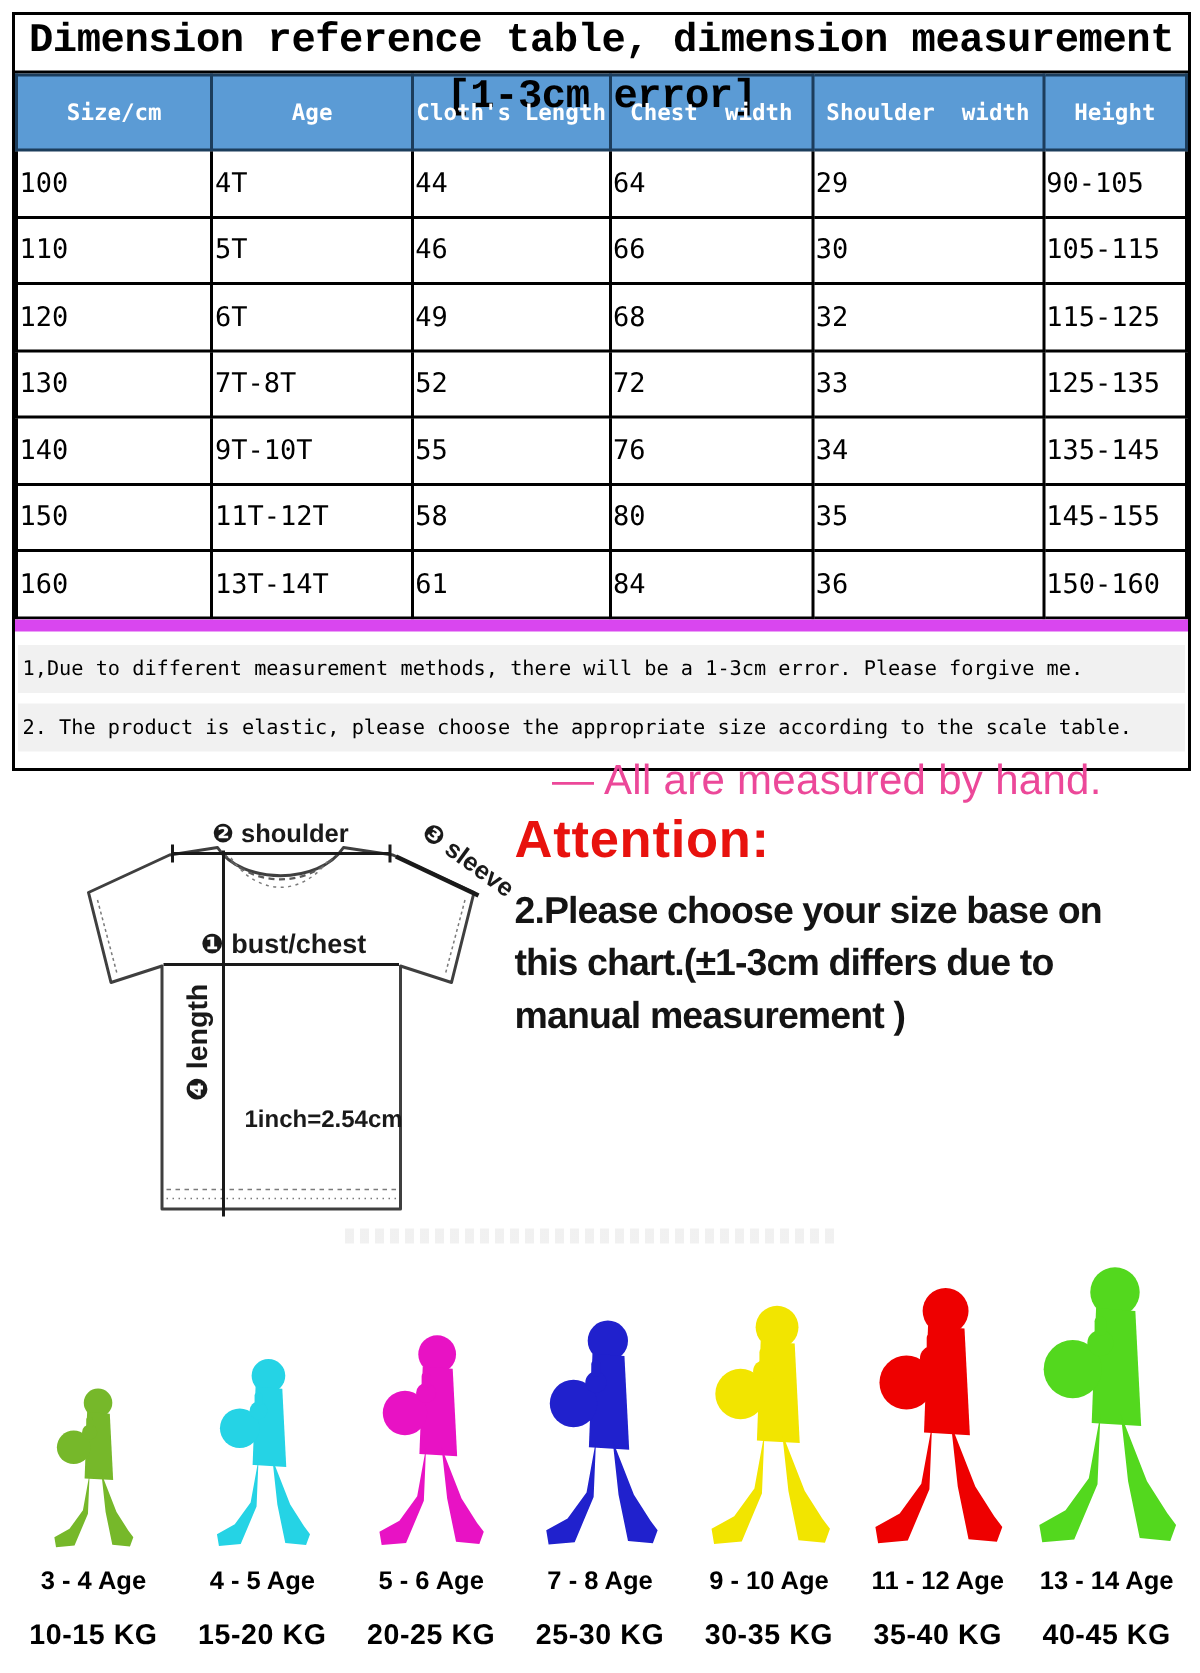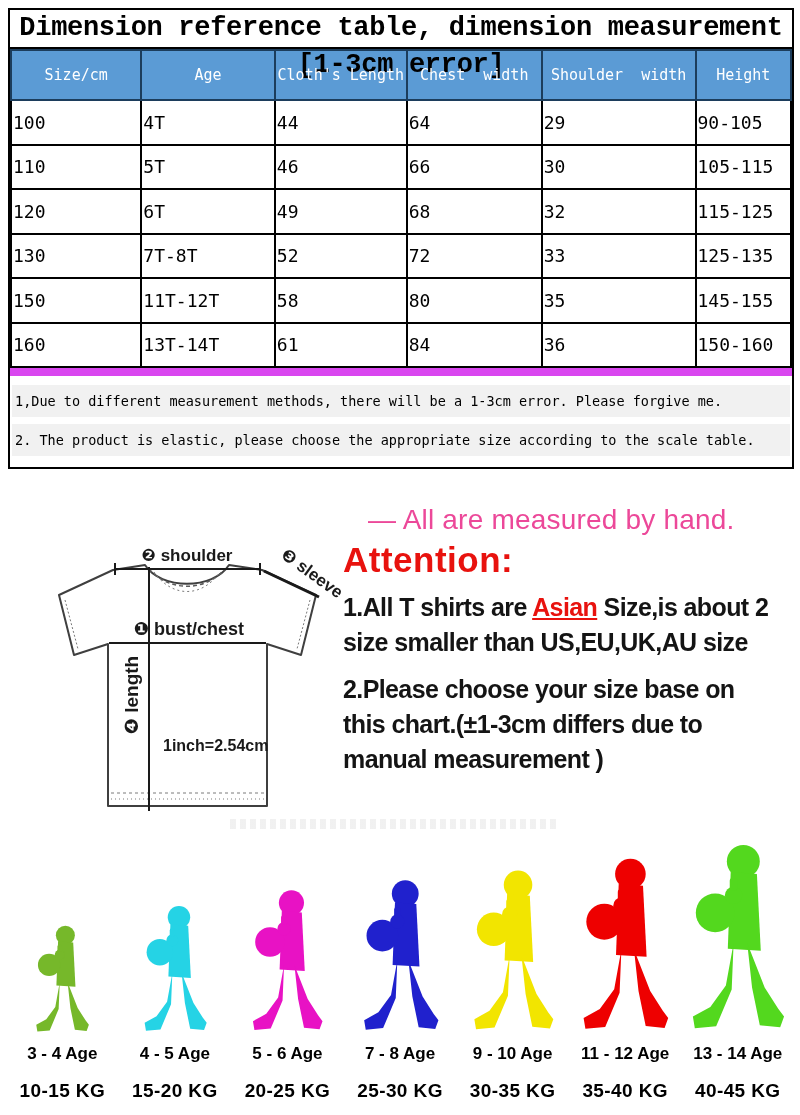--- a/index.html
+++ b/index.html
@@ -8,21 +8,21 @@
     font-family:"Liberation Sans",sans-serif;color:#000;overflow:hidden;
   }
   
   .size-table-wrap{position:absolute;left:8px;top:8px;width:782px;border:2px solid #000;background:#fff;}
   .table-title{
     height:37px;line-height:37px;text-align:center;font-weight:bold;font-size:27px;
     border-bottom:2px solid #000;font-family:Liberation Mono, monospace;letter-spacing:-0.3px;
   }
   table.size-table{border-collapse:collapse;width:100%;table-layout:fixed;}
   table.size-table th{
-    background:#5b9bd5;color:#fff;font-family:"DejaVu Sans Mono",monospace;font-weight:normal;
+    background:#5b9bd5;color:#fff;font-family:"DejaVu Sans Mono",monospace;font-weight:bold;
     font-size:15px;height:46px;border:2px solid #1c3d5c;white-space:pre;text-align:center;
   }
   table.size-table td{
     font-family:"DejaVu Sans Mono",monospace;font-size:18px;text-align:left;
     height:40.5px;border:2px solid #000;background:#fff;
   }
   table.size-table th:nth-child(1),table.size-table td:nth-child(1){width:16.2%;}
   table.size-table th:nth-child(2),table.size-table td:nth-child(2){width:16.6%;}
   table.size-table th:nth-child(3),table.size-table td:nth-child(3){width:16.4%;}
   table.size-table th:nth-child(4),table.size-table td:nth-child(4){width:16.8%;}
@@ -110,20 +110,28 @@
         </tr>
         <tr>
           <td>130</td>
           <td>7T-8T</td>
           <td>52</td>
           <td>72</td>
           <td>33</td>
           <td>125-135</td>
         </tr>
         <tr>
+          <td>140</td>
+          <td>9T-10T</td>
+          <td>55</td>
+          <td>76</td>
+          <td>34</td>
+          <td>135-145</td>
+        </tr>
+        <tr>
           <td>150</td>
           <td>11T-12T</td>
           <td>58</td>
           <td>80</td>
           <td>35</td>
           <td>145-155</td>
         </tr>
         <tr>
           <td>160</td>
           <td>13T-14T</td>
@@ -163,22 +171,20 @@
 
   <text x="152" y="18" text-anchor="middle" font-size="17">❷ shoulder</text>
   <text transform="translate(245,14) rotate(36)" font-size="17">❸ sleeve</text>
   <text x="154" y="92" text-anchor="middle" font-size="18">❶ bust/chest</text>
   <text transform="translate(103,152) rotate(-90)" text-anchor="middle" font-size="19">❹ length</text>
   <text x="128" y="208" font-size="16">1inch=2.54cm</text>
 </svg>
 
 <div class="attention">
   <div class="attention-heading">Attention:</div>
-  <p class="pt"><span>1.All T shirts are </span><span class="asian">Asian</span><span> Size,is about 2
-size smaller than US,EU,UK,AU size</span></p>
   <p class="pt">2.Please choose your size base on
 this chart.(±1-3cm differs due to
 manual measurement )</p>
 </div>
 
 <div class="watermark"></div>
 
 <div class="kids-row">
     <div class="kid-col">
       <div class="kid-fig">

